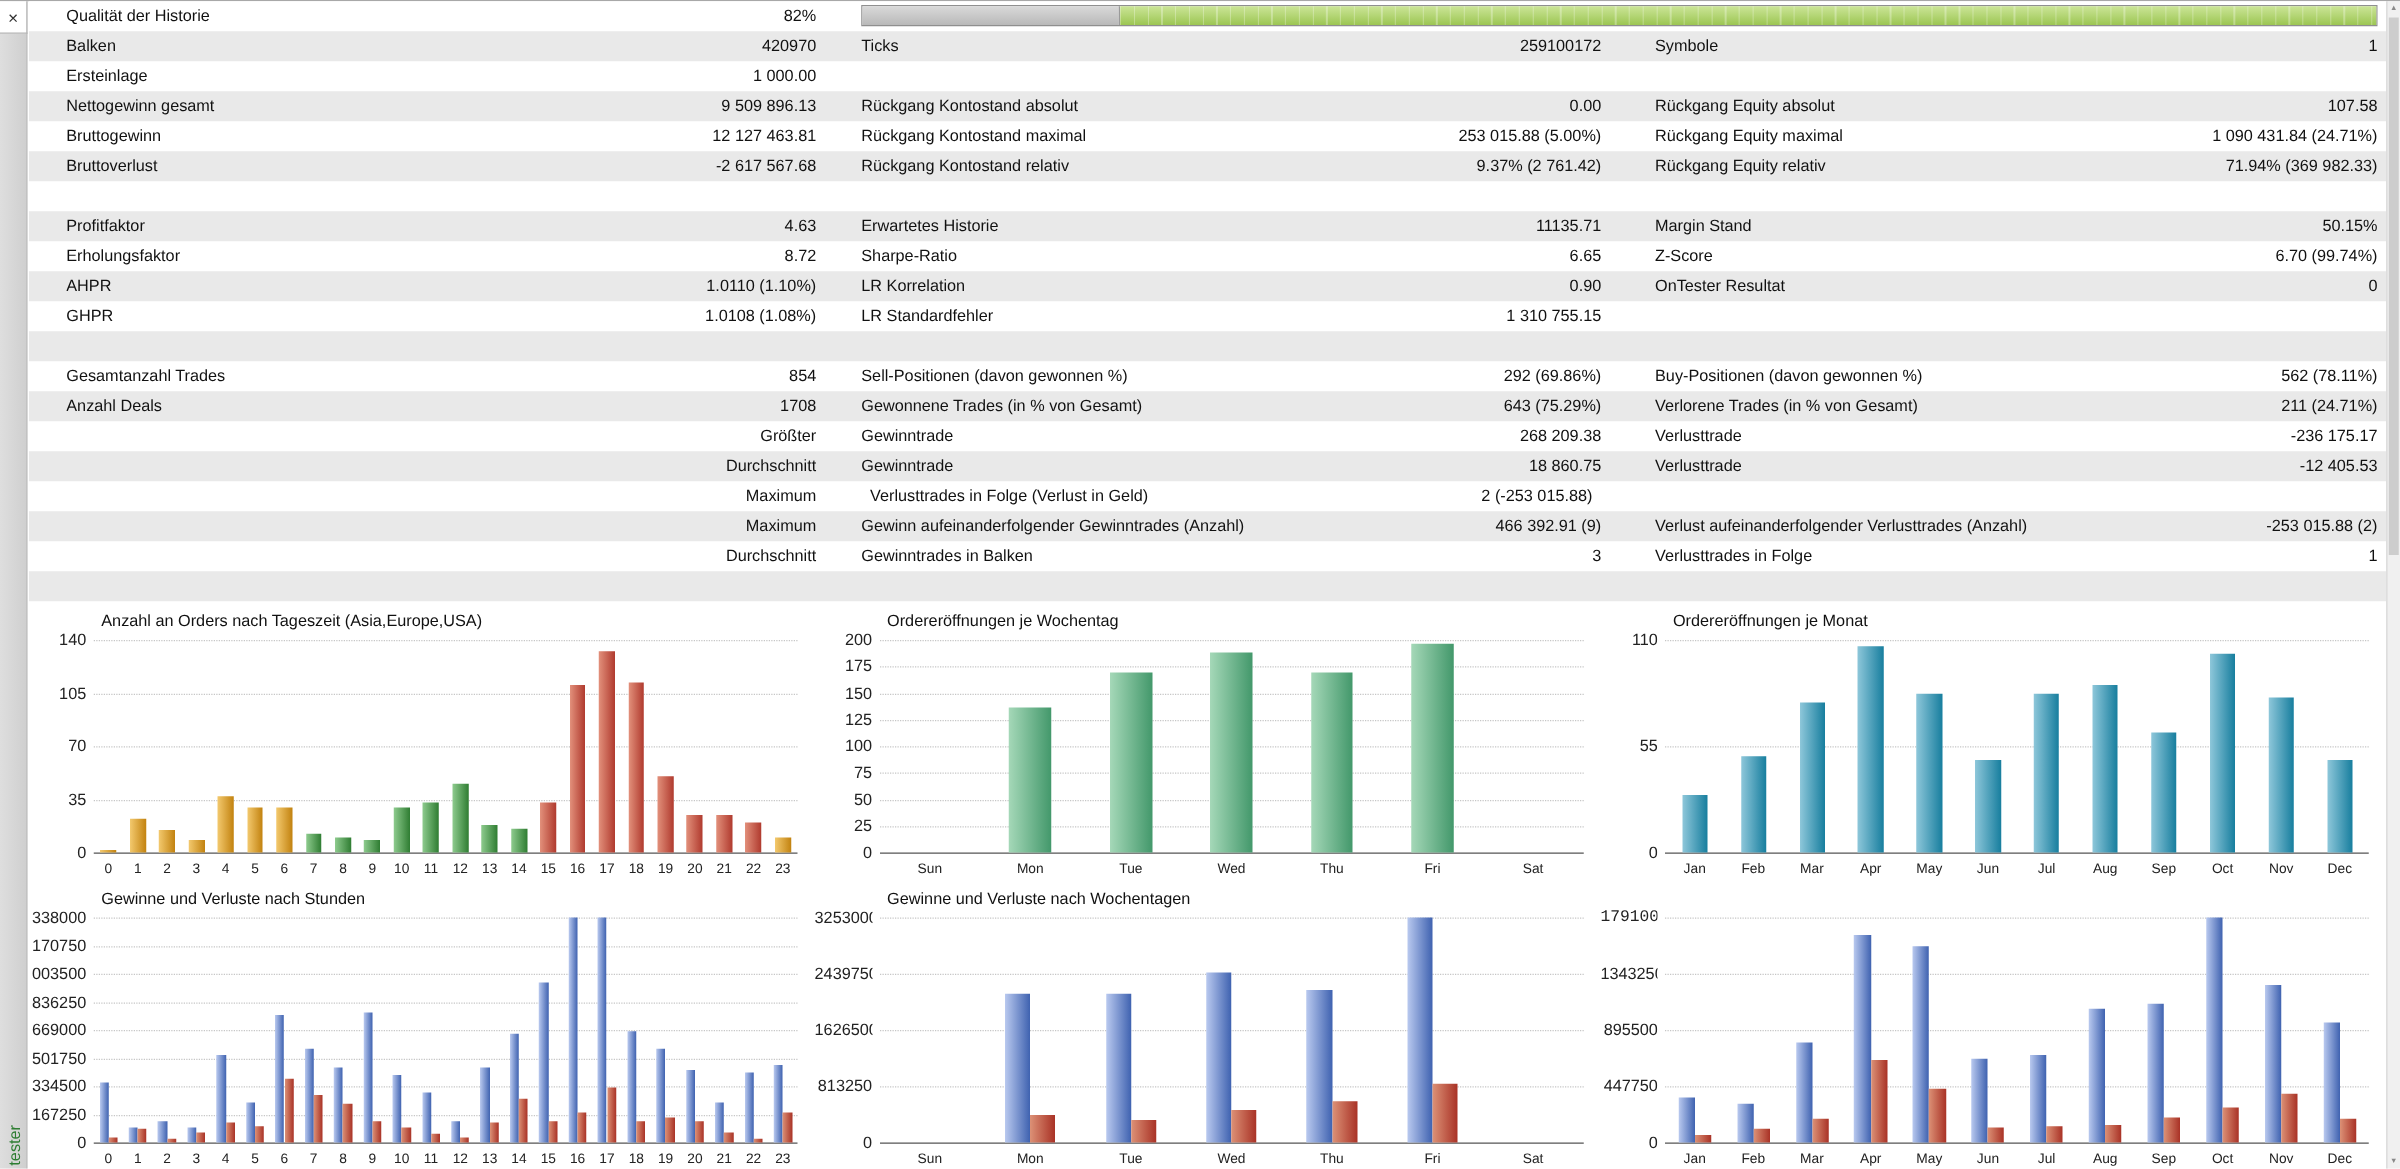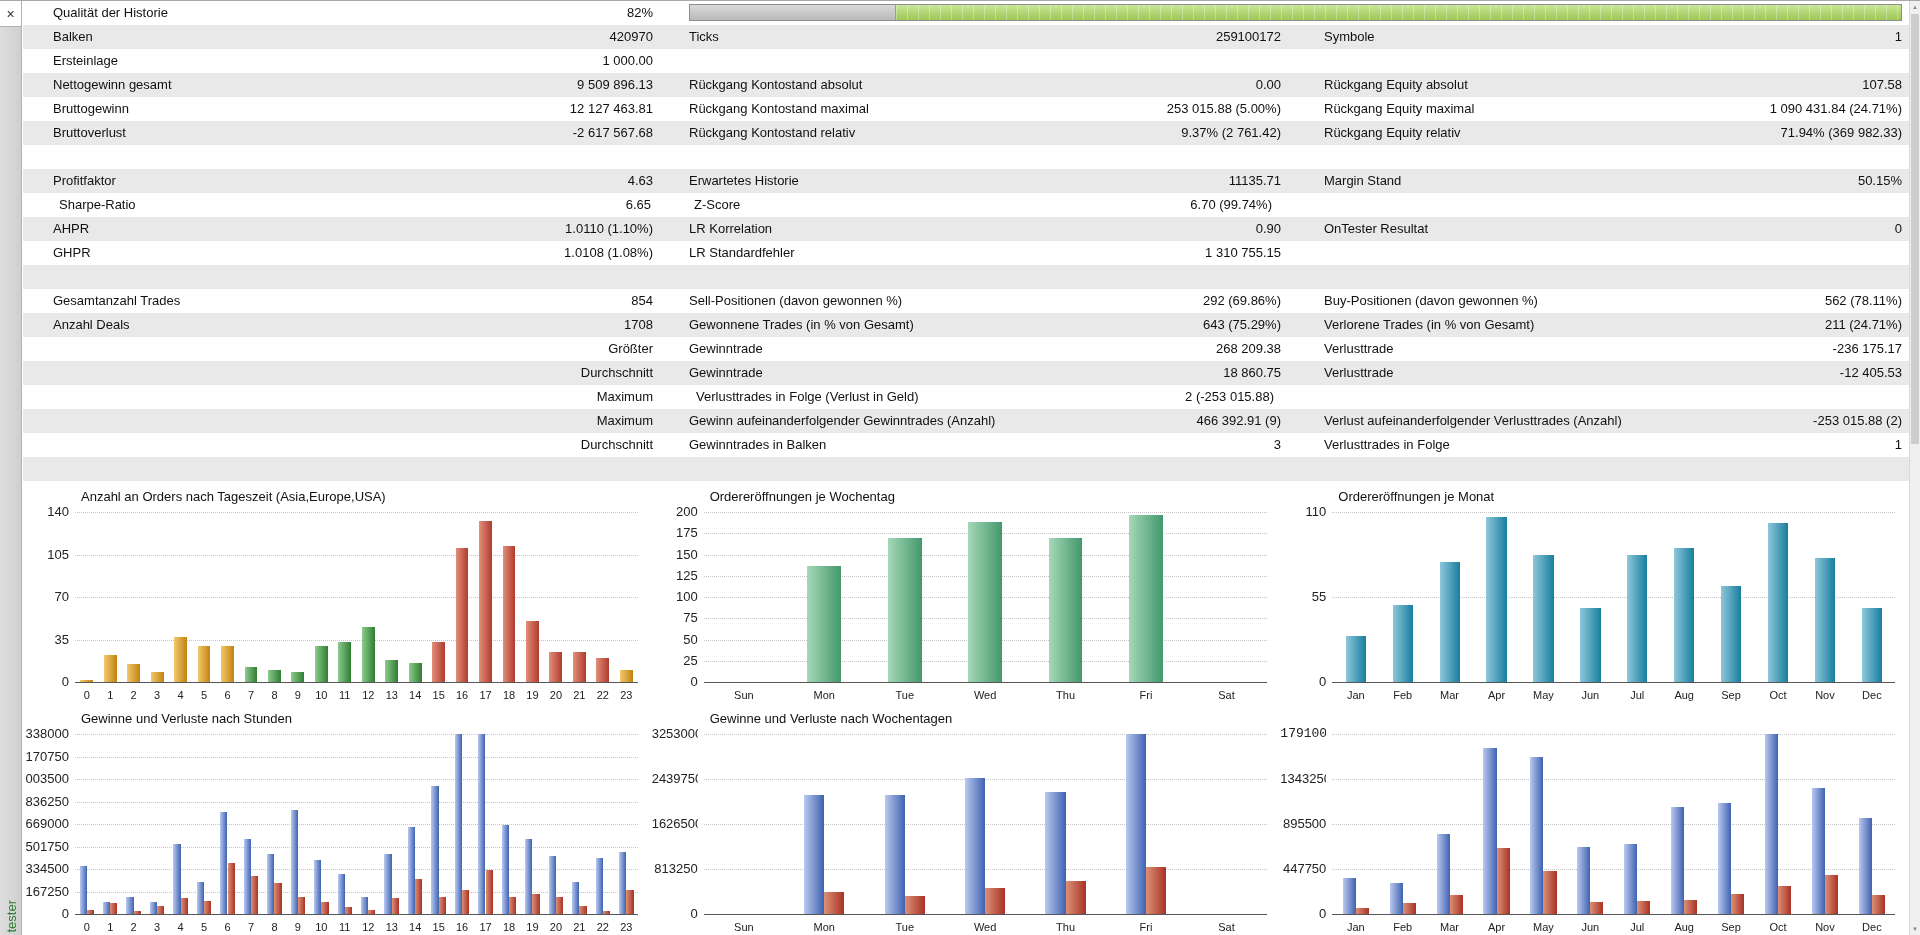--- a/index.html
+++ b/index.html
@@ -150,20 +150,24 @@
           <div class="cell c2">
             <span class="lab">Erwartetes Historie</span>
             <span class="val">11135.71</span>
           </div>
           <div class="cell c3">
             <span class="lab">Margin Stand</span>
             <span class="val">50.15%</span>
           </div>
         </div>
         <div class="srow">
+          <div class="cell c1">
+            <span class="lab">Erholungsfaktor</span>
+            <span class="val">8.72</span>
+          </div>
           <div class="cell c2">
             <span class="lab">Sharpe-Ratio</span>
             <span class="val">6.65</span>
           </div>
           <div class="cell c3">
             <span class="lab">Z-Score</span>
             <span class="val">6.70 (99.74%)</span>
           </div>
         </div>
         <div class="srow alt">

